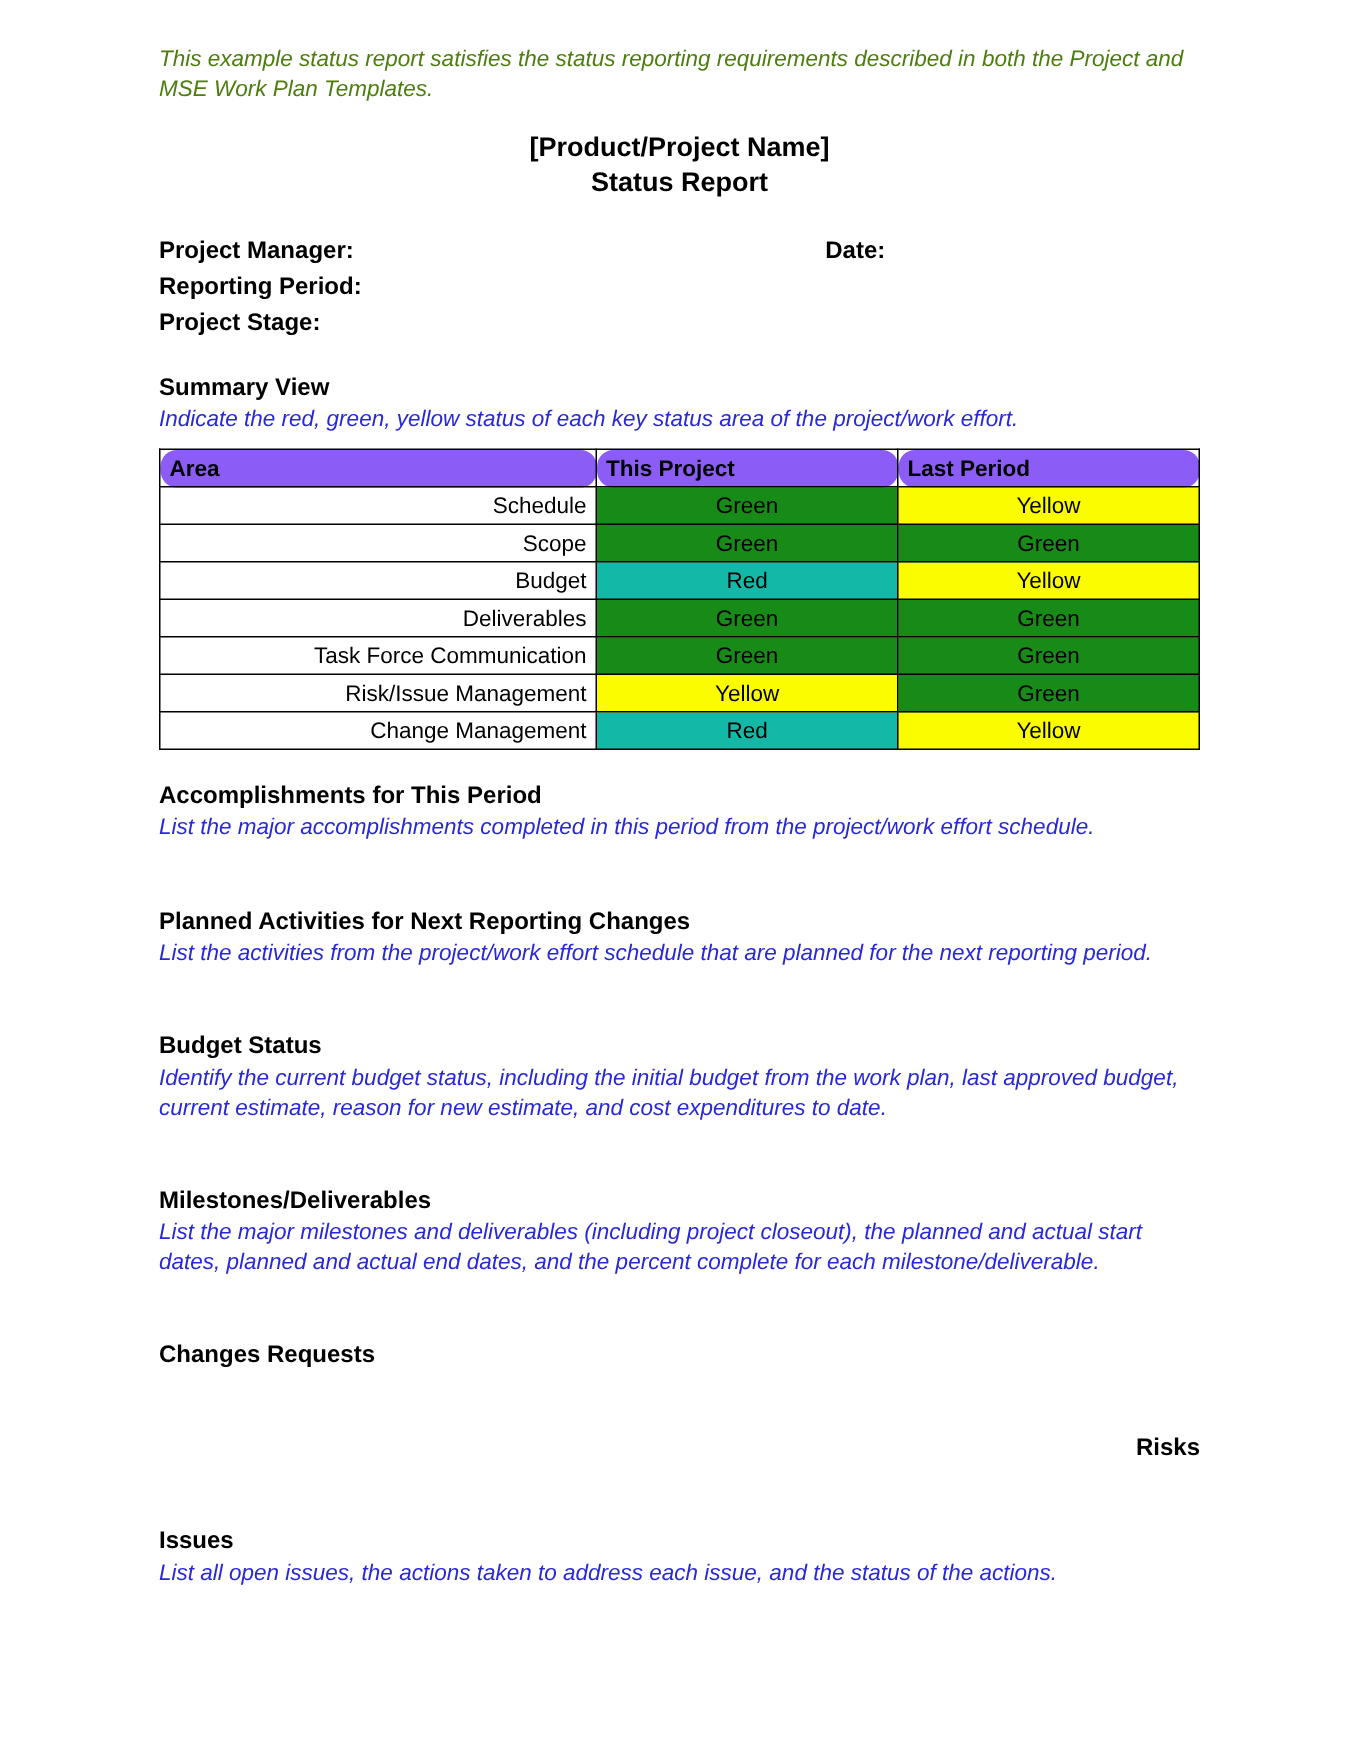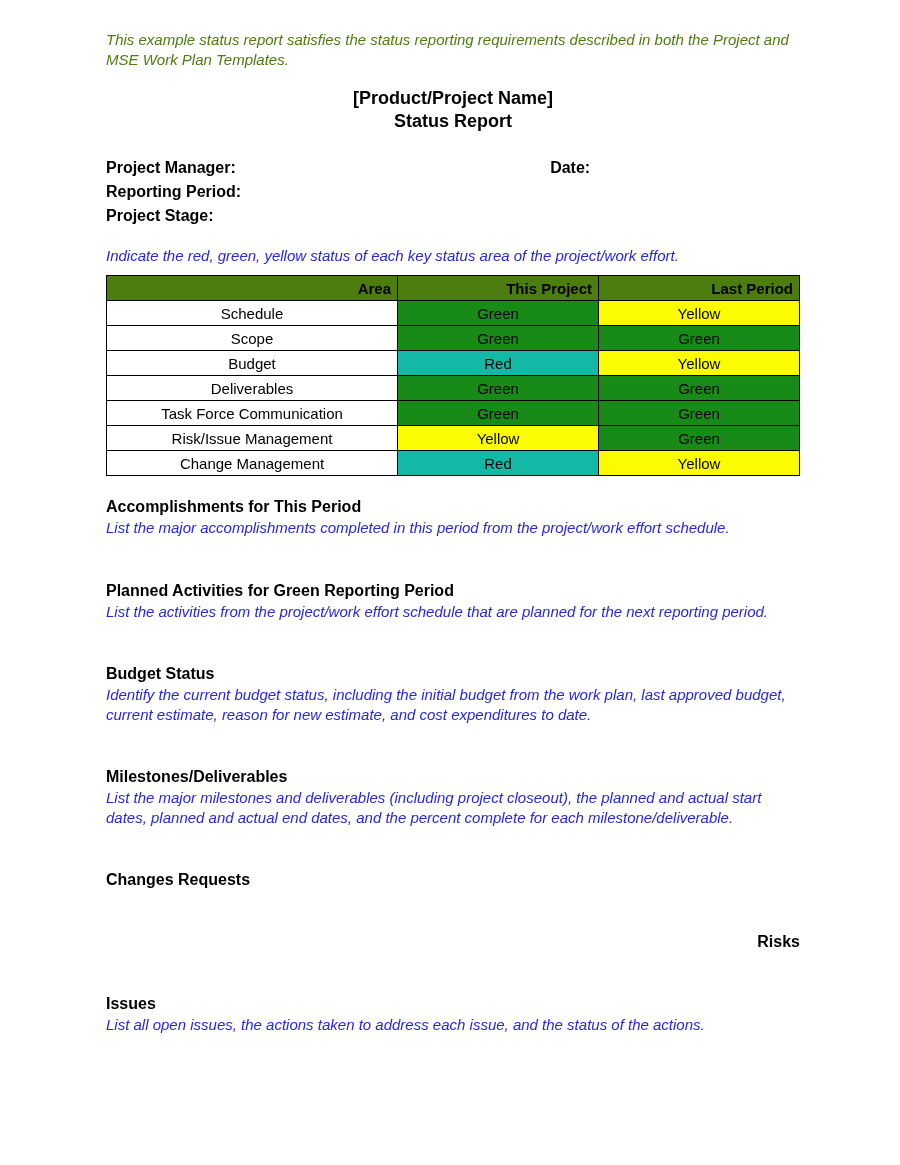--- a/index.html
+++ b/index.html
@@ -54,25 +54,26 @@
     margin-top: 10px;
     font-size: 15px;
   }
   table.status th, table.status td {
     border: 1px solid #000;
     padding: 2px 6px;
     height: 20px;
     box-sizing: content-box;
   }
   table.status th {
-    background: #4d7c0f;
+    background: #8b5cf6;
     font-weight: bold;
-    text-align: right;
+    text-align: left;
+    border-radius: 11px;
   }
-  table.status td { text-align: center; }
+  table.status td { text-align: right; }
   table.status td.statuscell { text-align: center; }
   .g { background: #178a17; }
   .y { background: #fcfc00; }
   .r { background: #14b8a6; }
   col.carea { width: 42%; }
   col.cthis { width: 29%; }
   col.clast { width: 29%; }
 </style>
 </head>
 <body>
@@ -88,20 +89,21 @@
 
   <div class="meta-block">
     <div class="meta-row meta-flex">
       <span class="pm">Project Manager:</span>
       <span>Date:</span>
     </div>
     <div class="meta-row">Reporting Period:</div>
     <div class="meta-row">Project Stage:</div>
   </div>
 
+  <div class="section-head">Summary View</div>
   <div class="section-note">Indicate the red, green, yellow status of each key status area of the project/work effort.</div>
 
   <table class="status">
     <colgroup>
         <col class="carea">
         <col class="cthis">
         <col class="clast">
       </colgroup>
     <thead>
       <tr>
@@ -148,21 +150,21 @@
         </tr>
       </tbody>
   </table>
 
   <div id="sections-container">
       <div class="" style="margin-top: 22px;">
         <div class="section-head" style="margin-top: 22px;">Accomplishments for This Period</div>
         <div class="section-note">List the major accomplishments completed in this period from the project/work effort schedule.</div>
       </div>
       <div class="section-block">
-        <div class="section-head" style="margin-top: 0px;">Planned Activities for Green Reporting Period</div>
+        <div class="section-head" style="margin-top: 0px;">Planned Activities for Next Reporting Changes</div>
         <div class="section-note">List the activities from the project/work effort schedule that are planned for the next reporting period.</div>
       </div>
       <div class="section-block">
         <div class="section-head" style="margin-top: 0px;">Budget Status</div>
         <div class="section-note">Identify the current budget status, including the initial budget from the work plan, last approved budget, current estimate, reason for new estimate, and cost expenditures to date.</div>
       </div>
       <div class="section-block">
         <div class="section-head" style="margin-top: 0px;">Milestones/Deliverables</div>
         <div class="section-note">List the major milestones and deliverables (including project closeout), the planned and actual start dates, planned and actual end dates, and the percent complete for each milestone/deliverable.</div>
       </div>

